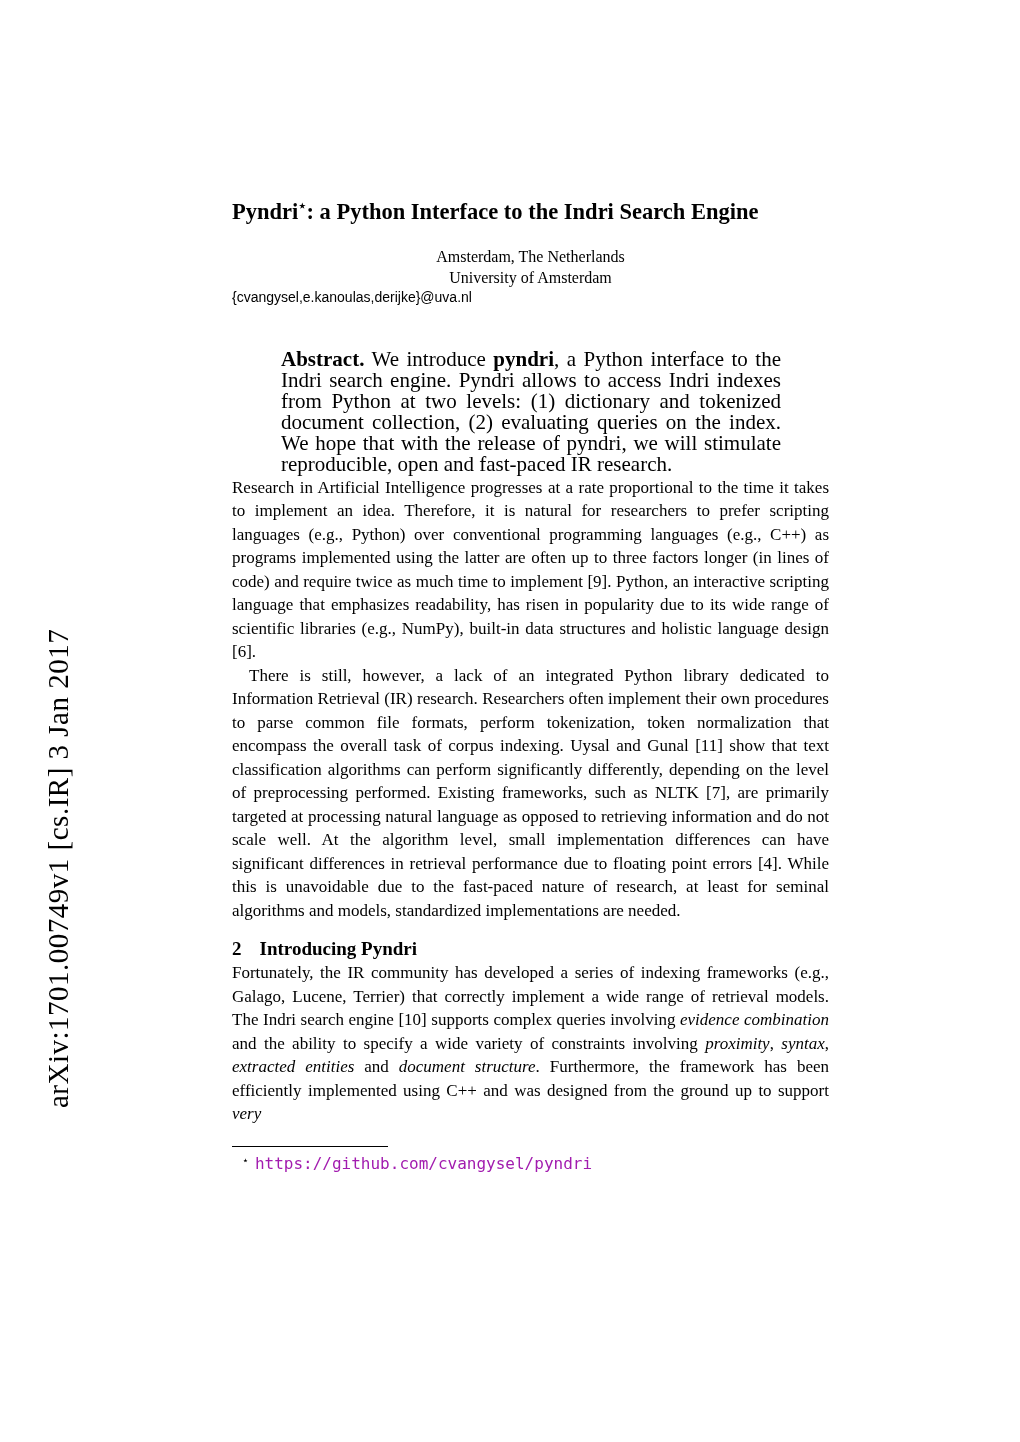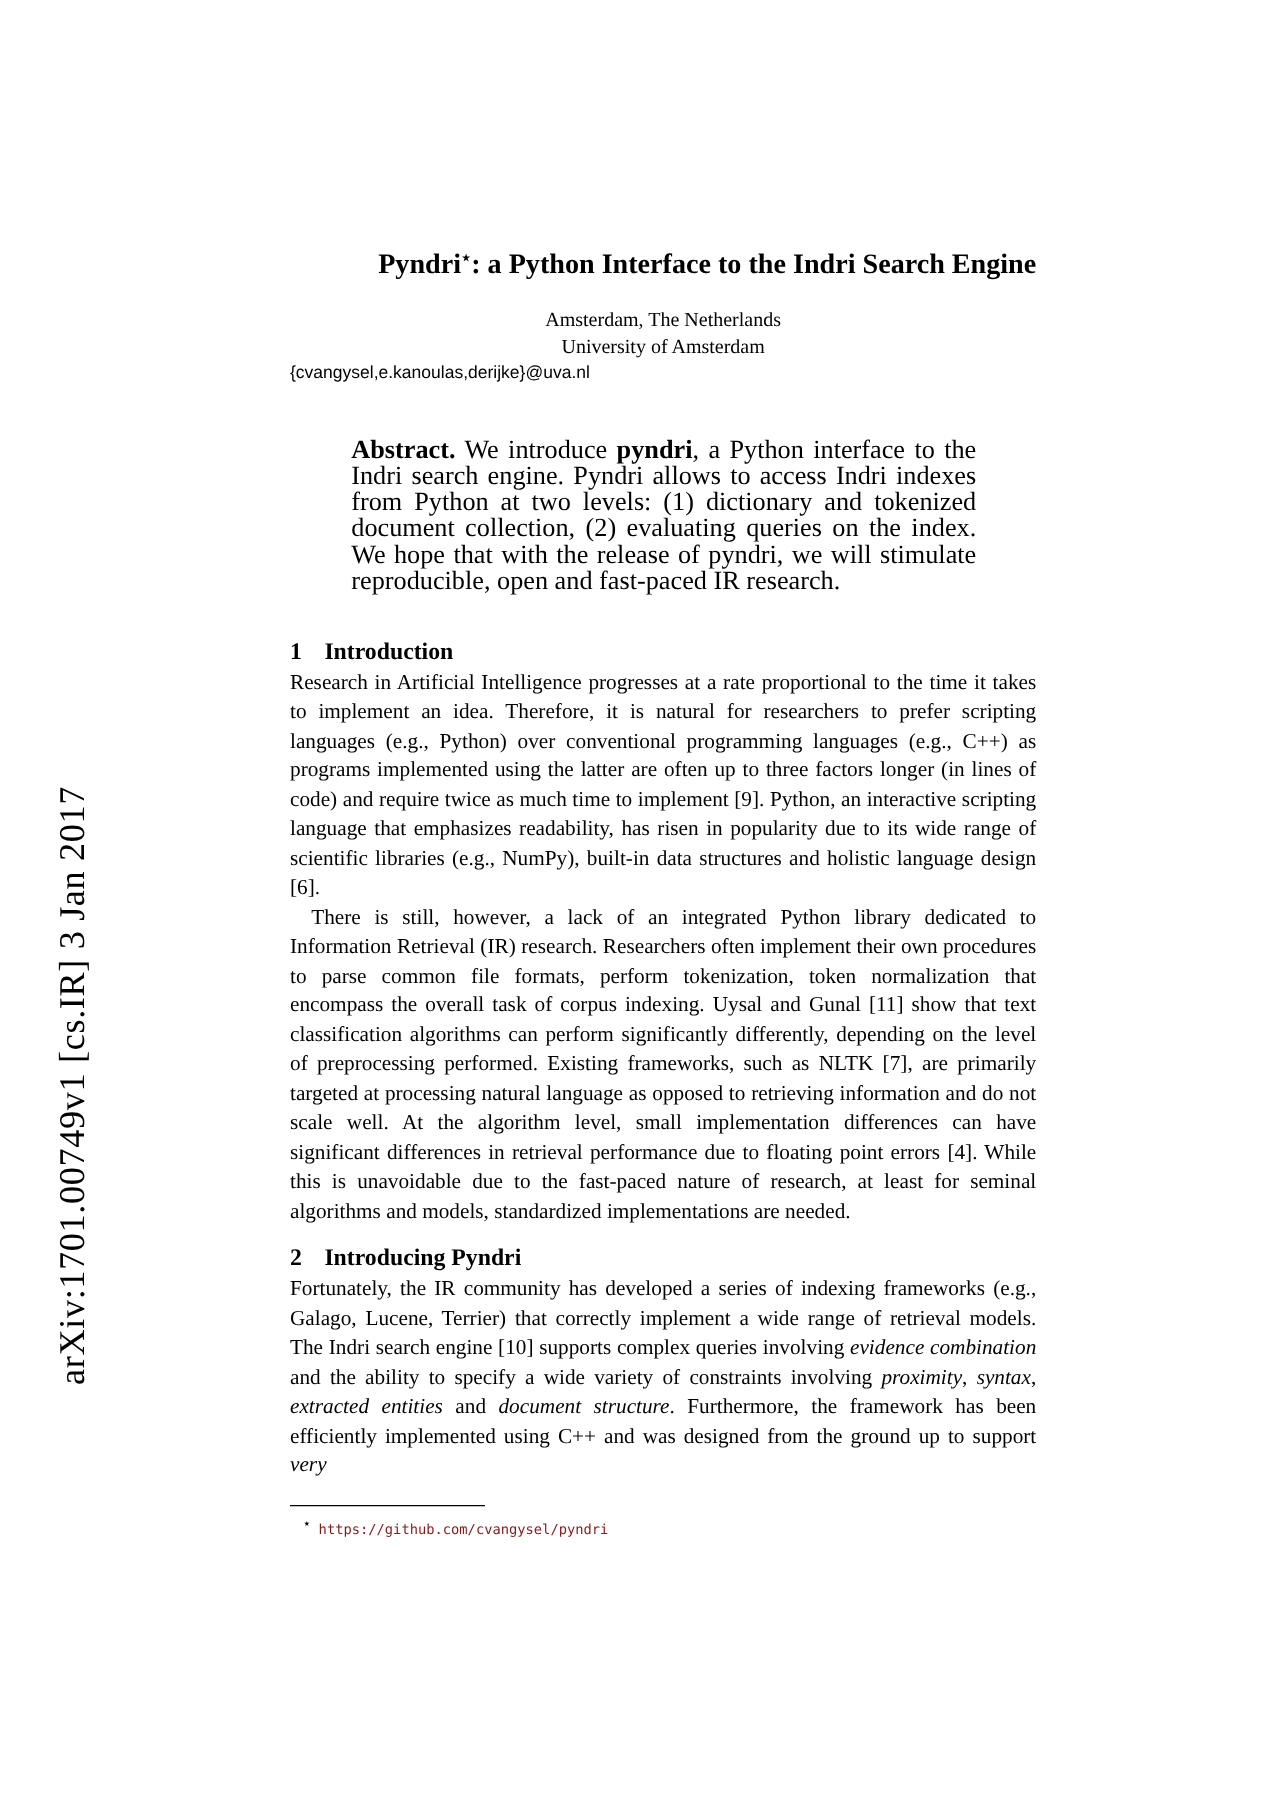--- a/index.html
+++ b/index.html
@@ -24,21 +24,21 @@
     color: #000000;
   }
   .content {
     position: absolute;
     left: 232px;
     top: 0;
     width: 597px;
   }
   .title {
     margin-top: 192px;
-    text-align: right;
+    text-align: left;
     font-size: 22.5px;
     font-weight: bold;
     line-height: 28px;
   }
   .title sup { font-size: 13px; vertical-align: super; }
   .authors {
     margin-top: 40px;
     text-align: center;
     font-size: 16.5px;
   }
@@ -89,22 +89,22 @@
     font-size: 13px;
     padding-left: 10px;
   }
   .footnote-text .star-mark {
     font-size: 11px;
     vertical-align: super;
     margin-right: 6px;
   }
   .footnote-text .url {
     font-family: "DejaVu Sans Mono", monospace;
-    font-size: 11px;
-    color: #7f1d1d;
+    font-size: 16px;
+    color: #a21caf;
     text-decoration: none;
   }
 </style>
 </head>
 <body>
 
 <div class="arxiv-watermark">arXiv:1701.00749v1  [cs.IR]  3 Jan 2017</div>
 
 <main class="content">
 
@@ -114,21 +114,20 @@
   <div class="affiliation">
     <div>Amsterdam, The Netherlands</div>
     <div>University of Amsterdam</div>
   </div>
 
   <div class="email">{cvangysel,e.kanoulas,derijke}@uva.nl</div>
 
   <div class="abstract"><span class="b">Abstract.</span><span> We introduce </span><span class="b">pyndri</span><span>, a Python interface to the Indri search engine. Pyndri allows to access Indri indexes from Python at two levels: (1) dictionary and tokenized document collection, (2) evaluating queries on the index. We hope that with the release of pyndri, we will stimulate reproducible, open and fast-paced IR research.</span></div>
 
   <section>
-    <h2 class="section-heading sec1-heading"><span class="num">1</span><span>Introduction</span></h2>
 
     <p class="body-par">Research in Artificial Intelligence progresses at a rate proportional to the time it takes to implement an idea. Therefore, it is natural for researchers to prefer scripting languages (e.g., Python) over conventional programming languages (e.g., C++) as programs implemented using the latter are often up to three factors longer (in lines of code) and require twice as much time to implement [9]. Python, an interactive scripting language that emphasizes readability, has risen in popularity due to its wide range of scientific libraries (e.g., NumPy), built-in data structures and holistic language design [6].</p>
 
     <p class="body-par indent">There is still, however, a lack of an integrated Python library dedicated to Information Retrieval (IR) research. Researchers often implement their own procedures to parse common file formats, perform tokenization, token normalization that encompass the overall task of corpus indexing. Uysal and Gunal [11] show that text classification algorithms can perform significantly differently, depending on the level of preprocessing performed. Existing frameworks, such as NLTK [7], are primarily targeted at processing natural language as opposed to retrieving information and do not scale well. At the algorithm level, small implementation differences can have significant differences in retrieval performance due to floating point errors [4]. While this is unavoidable due to the fast-paced nature of research, at least for seminal algorithms and models, standardized implementations are needed.</p>
   </section>
 
   <section>
     <h2 class="section-heading sec2-heading"><span class="num">2</span><span>Introducing Pyndri</span></h2>
 
     <p class="body-par"><span>Fortunately, the IR community has developed a series of indexing frameworks (e.g., Galago, Lucene, Terrier) that correctly implement a wide range of retrieval models. The Indri search engine [10] supports complex queries involving </span><span class="it">evidence combination</span><span> and the ability to specify a wide variety of constraints involving </span><span class="it">proximity</span><span>, </span><span class="it">syntax</span><span>, </span><span class="it">extracted entities</span><span> and </span><span class="it">document structure</span><span>. Furthermore, the framework has been efficiently implemented using C++ and was designed from the ground up to support </span><span class="it">very</span></p>

